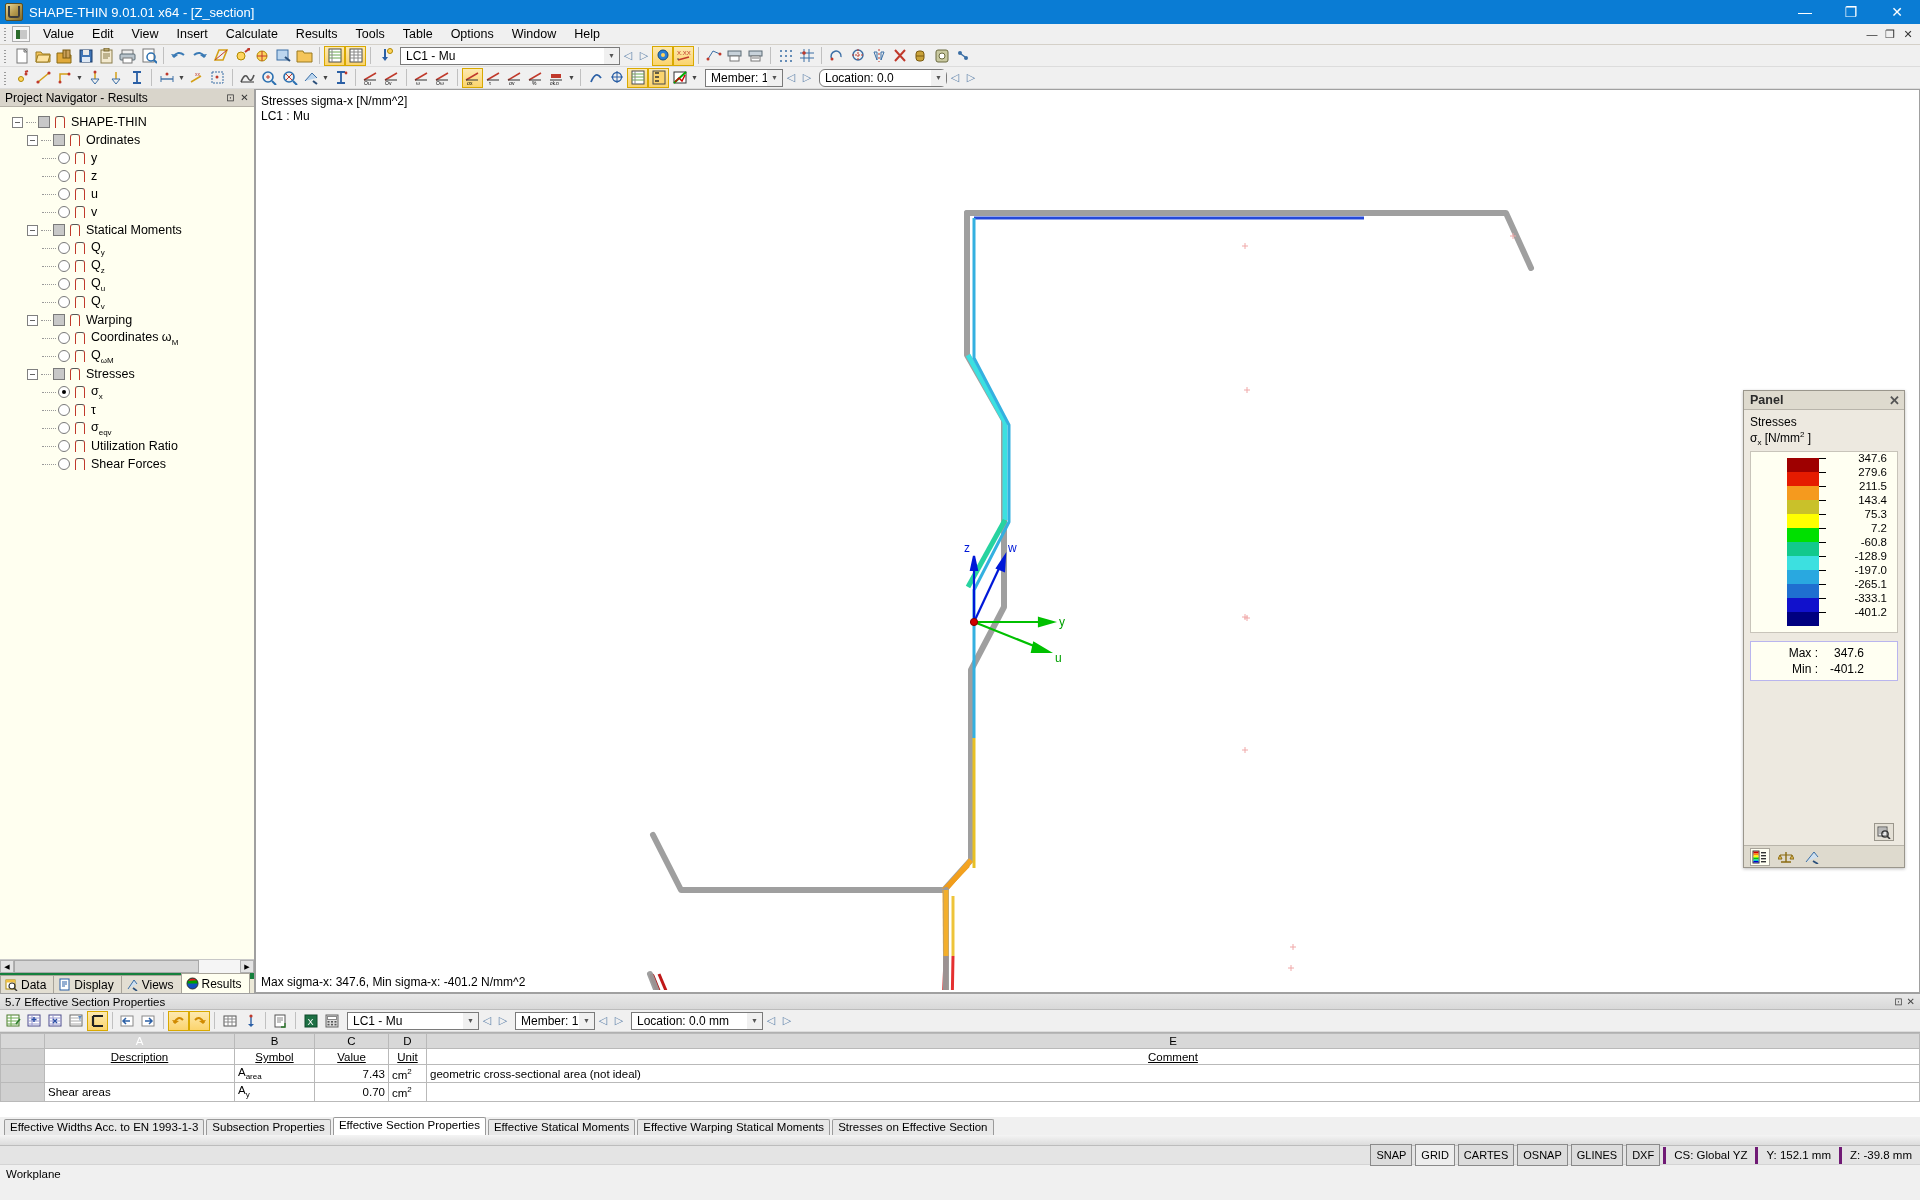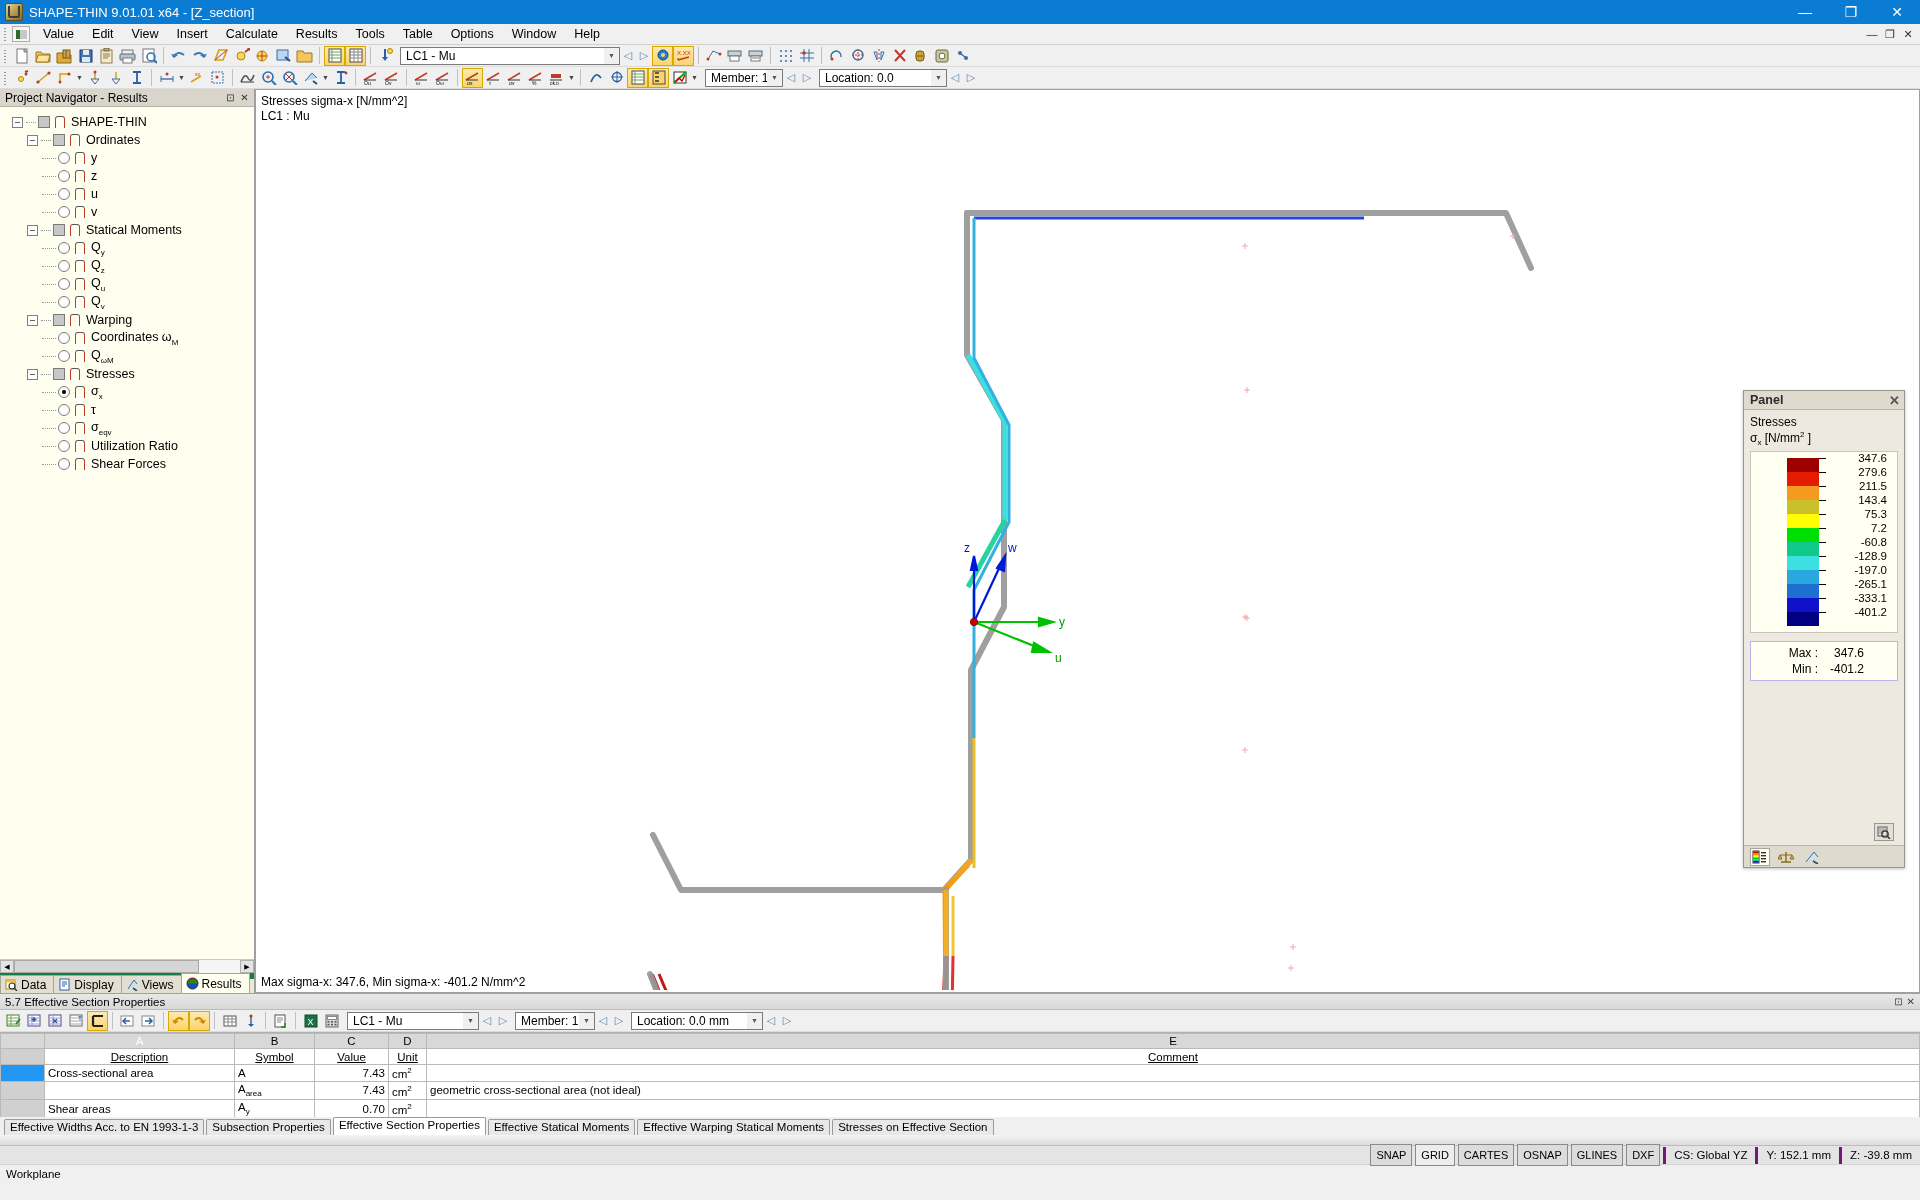--- a/index.html
+++ b/index.html
@@ -605,21 +605,21 @@
         <path d="M3 12l4-4 3 3 3-6" fill="none" stroke="#c00" stroke-width="1.4"></path>
       </svg>
     </div>
   <div class="dropcaret">▼</div>
   <div class="combo" style="width:78px;margin-left:6px;">
     <span>Member: 1</span>
     <span class="cbtn">▼</span>
   </div>
   <div class="navarrow">◁</div>
   <div class="navarrow">▷</div>
-  <div class="combo" style="width:128px;margin-left:4px;">
+  <div class="combo" style="width:128px;margin-left:4px;border-radius:6px;">
     <span>Location:  0.0</span>
     <span class="cbtn">▼</span>
   </div>
   <div class="navarrow">◁</div>
   <div class="navarrow">▷</div>
 </div>
 
 <div id="main">
 
   <div id="navigator">
@@ -1234,28 +1234,20 @@
       <tbody id="tbody">
           <tr class="hdrrow">
             <td class="rowhdr"></td>
             <td>Description</td>
             <td>Symbol</td>
             <td>Value</td>
             <td>Unit</td>
             <td>Comment</td>
           </tr>
           <tr>
-            <td class="rowhdr sel"></td>
-            <td>Cross-sectional area</td>
-            <td>A</td>
-            <td class="num">7.43</td>
-            <td>cm<sup style="font-size: 8px;">2</sup></td>
-            <td></td>
-          </tr>
-          <tr>
             <td class="rowhdr"></td>
             <td></td>
             <td>A<sub>area</sub></td>
             <td class="num">7.43</td>
             <td>cm<sup style="font-size: 8px;">2</sup></td>
             <td>geometric cross-sectional area (not ideal)</td>
           </tr>
           <tr>
             <td class="rowhdr"></td>
             <td>Shear areas</td>

